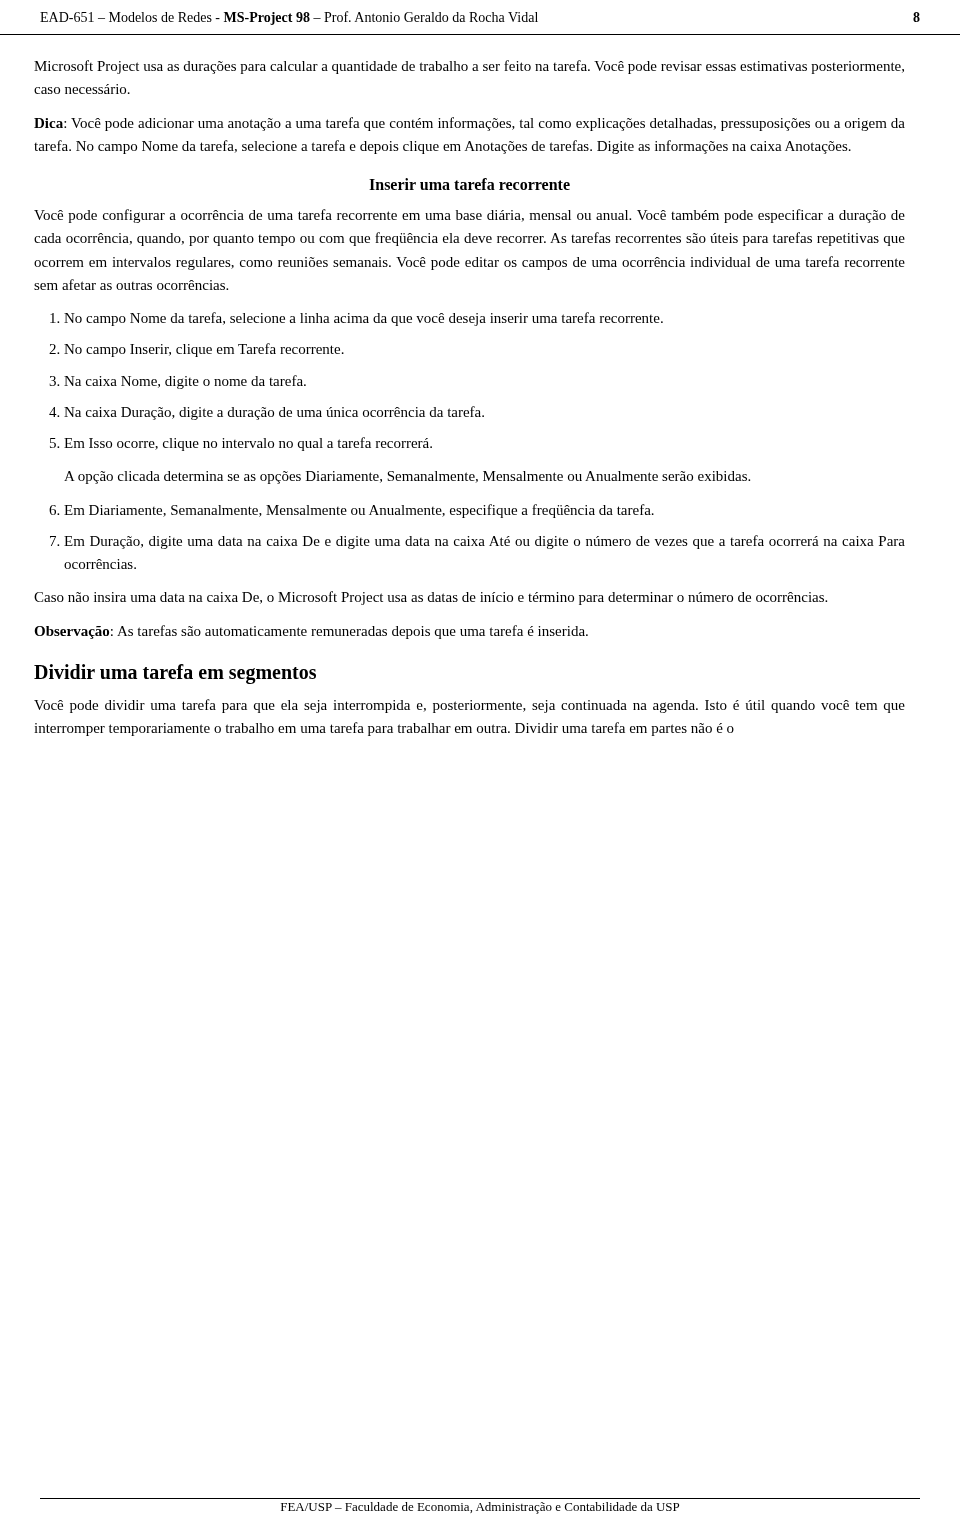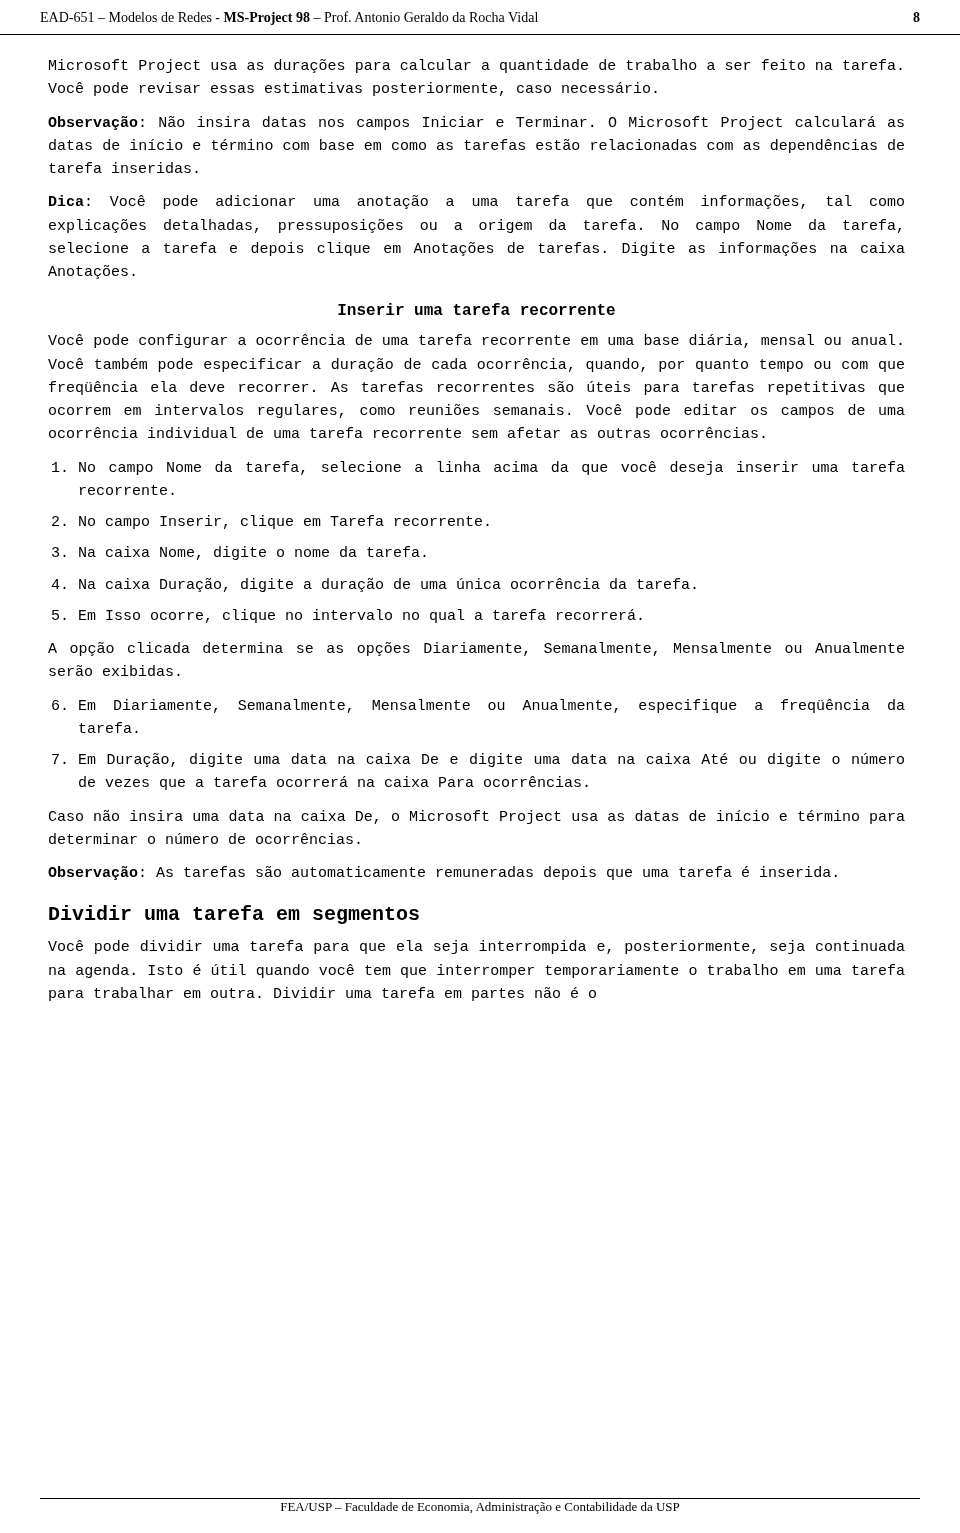--- a/index.html
+++ b/index.html
@@ -53,22 +53,21 @@
       left: 0;
       right: 0;
       text-align: center;
       font-size: 13px;
       color: #000;
       border-top: 1px solid #000;
       margin: 0 40px;
     }
 
     .content {
-      padding: 0 55px 60px 48px;
-      font-family: Liberation Mono, monospace;
+      padding: 0 55px 60px 34px;
     }
 
     p {
       text-align: justify;
       margin-bottom: 10px;
       line-height: 1.55;
     }
 
     .bold {
       font-weight: bold;
@@ -95,20 +94,21 @@
       margin-bottom: 10px;
     }
 
     ol li {
       text-align: justify;
       margin-bottom: 8px;
       line-height: 1.55;
     }
 
     .note-indent {
+      margin-left: 30px;
       text-align: justify;
       margin-bottom: 10px;
       line-height: 1.55;
     }
 
     .plus-symbol {
       display: inline-block;
       border: 1px solid #000;
       width: 14px;
       height: 14px;
@@ -128,23 +128,20 @@
     <div class="header-title">
       <span>EAD-651 – Modelos de Redes - </span><span class="bold">MS-Project 98</span><span> – Prof. Antonio Geraldo da Rocha Vidal</span>
     </div>
     <div class="header-page bold">8</div>
   </div>
 
   <div class="content">
 
     <p>Microsoft Project usa as durações para calcular a quantidade de trabalho a ser feito na tarefa. Você pode revisar essas estimativas posteriormente, caso necessário.</p>
 
-    <p>
-      <span class="bold">Observação</span><span>: Não insira datas nos campos Iniciar e Terminar. O Microsoft Project calculará as datas de início e término com base em como as tarefas estão relacionadas com as dependências de tarefa inseridas.</span>
-    </p>
 
     <p>
       <span class="bold">Dica</span><span>: Você pode adicionar uma anotação a uma tarefa que contém informações, tal como explicações detalhadas, pressuposições ou a origem da tarefa. No campo Nome da tarefa, selecione a tarefa e depois clique em Anotações de tarefas. Digite as informações na caixa Anotações.</span>
     </p>
 
     <div class="section-heading">Inserir uma tarefa recorrente</div>
 
     <p>Você pode configurar a ocorrência de uma tarefa recorrente em uma base diária, mensal ou anual. Você também pode especificar a duração de cada ocorrência, quando, por quanto tempo ou com que freqüência ela deve recorrer. As tarefas recorrentes são úteis para tarefas repetitivas que ocorrem em intervalos regulares, como reuniões semanais. Você pode editar os campos de uma ocorrência individual de uma tarefa recorrente sem afetar as outras ocorrências.</p>
 
     <ol>

